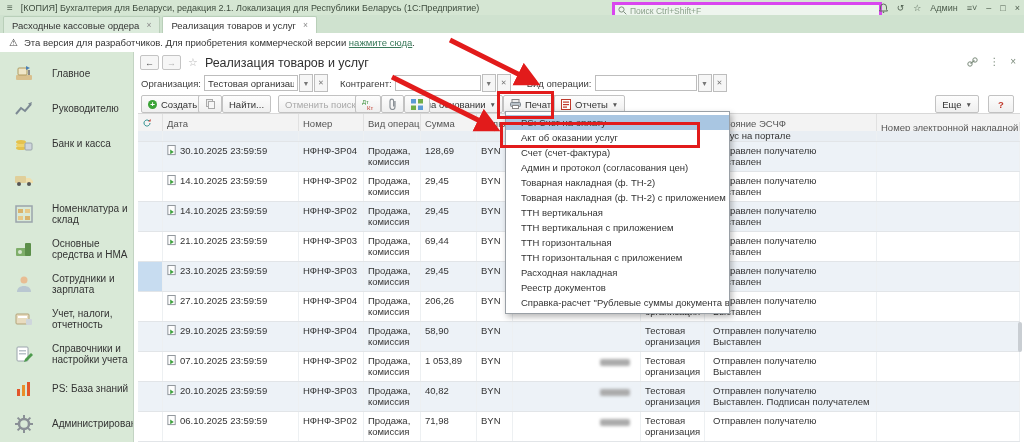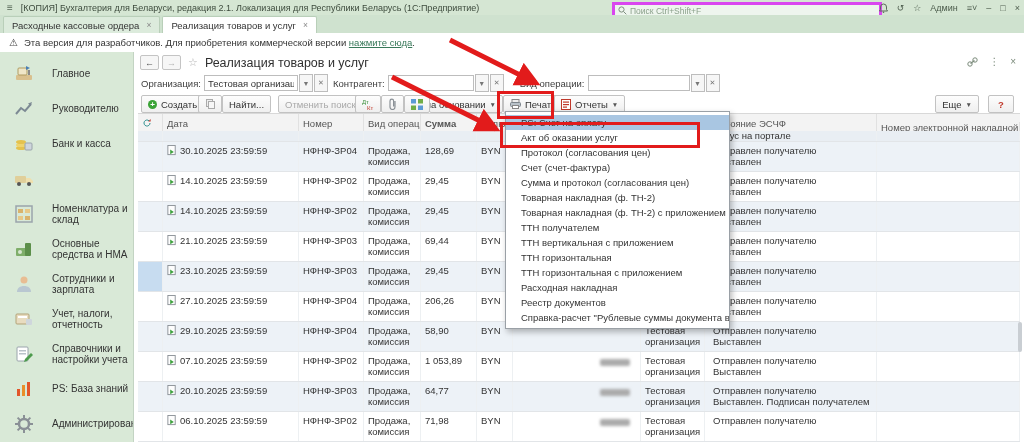--- a/index.html
+++ b/index.html
@@ -248,21 +248,21 @@
       <span>⋮</span>
       <span>×</span>
     </div>
   </div>
 
   <div id="filterrow">
     <span class="flabel">Организация:</span>
     <input class="fld" style="width: 86px;" value="Тестовая организация">
     <span class="mini">▼</span>
     <span class="mini">✕</span>
-    <span class="flabel" style="margin-left:5px">Контрагент:</span>
+    <span class="flabel" style="margin-left:12px">Контрагент:</span>
     <input class="fld" style="width: 78px;" value="">
     <span class="mini">▼</span>
     <span class="mini">✕</span>
     <span class="flabel" style="margin-left:16px">Вид операции:</span>
     <input class="fld" style="width: 94px;" value="">
     <span class="mini">▼</span>
     <span class="mini">✕</span>
   </div>
 
   <div id="toolbar">
@@ -336,21 +336,21 @@
   <div id="thead">
       <div class="th" style="width: 25px; flex: 0 0 25px;">
         <svg width="10" height="10" viewBox="0 0 10 10">
           <path d="M8 5a3 3 0 1 1-1-2.2" fill="none" stroke="#2e8f8f"></path>
           <path d="M8.6 1v2.4H6.2z" fill="#c0392b"></path>
         </svg>
       </div>
       <div class="th" style="width: 136px; flex: 0 0 136px;">Дата</div>
       <div class="th" style="width: 65px; flex: 0 0 65px;">Номер</div>
       <div class="th" style="width: 57px; flex: 0 0 57px;">Вид операции</div>
-      <div class="th" style="width: 56px; flex: 0 0 56px; font-weight: bold;">Сумма</div>
+      <div class="th" style="width: 56px; flex: 0 0 56px;">Сумма</div>
       <div class="th" style="width: 36px; flex: 0 0 36px;">Валюта</div>
       <div class="th" style="width: 128px; flex: 0 0 128px;">Контрагент</div>
       <div class="th" style="width: 64px; flex: 0 0 64px;">Организация</div>
       <div class="th" style="width: 172px; flex: 0 0 172px;">Состояние ЭСЧФ</div>
       <div class="th" style="flex: 1 1 0%; margin-top: 8px;">Номер электронной накладной</div>
     </div>
   <div id="tbody">
       <div class="tr partial">
         <div class="td" style="width: 25px; flex: 0 0 25px; padding-top: 0px; line-height: 10px;"></div>
         <div class="td" style="width: 136px; flex: 0 0 136px; padding-top: 0px; line-height: 10px;"></div>
@@ -537,21 +537,21 @@
         <div class="td" style="width: 25px; flex: 0 0 25px;"></div>
         <div class="td" style="width: 136px; flex: 0 0 136px;"><svg width="10" height="11" viewBox="0 0 10 12" style="vertical-align:-2px;margin-right:3px">
             <rect x="0.5" y="0.5" width="8" height="10" fill="#fdfdfd" stroke="#8a9096"></rect>
             <path d="M3 5l4 2.5L3 10z" fill="#3fa23f"></path>
           </svg>20.10.2025 23:59:59</div>
         <div class="td" style="width: 65px; flex: 0 0 65px;">НФНФ-ЗР03</div>
         <div class="td wrap" style="width: 57px; flex: 0 0 57px;">
           <div>Продажа,</div>
           <div>комиссия</div>
         </div>
-        <div class="td num" style="width: 56px; flex: 0 0 56px;">64,77</div>
+        <div class="td num" style="width: 56px; flex: 0 0 56px;">40,82</div>
         <div class="td" style="width: 36px; flex: 0 0 36px;">BYN</div>
         <div class="td" style="width: 128px; flex: 0 0 128px;">
           <div class="redact"></div>
         </div>
         <div class="td wrap" style="width: 64px; flex: 0 0 64px;">Тестовая организация</div>
         <div class="td" style="width: 172px; flex: 0 0 172px;">
           <div style="padding-left:4px">Отправлен получателю</div>
           <div style="padding-left:4px">Выставлен. Подписан получателем</div>
         </div>
         <div class="td" style="flex: 1 1 0%;"></div>
@@ -577,26 +577,25 @@
           <div style="padding-left:4px">Отправлен получателю</div>
         </div>
         <div class="td" style="flex: 1 1 0%;"></div>
       </div>
     </div>
 </div>
 
 <div id="printmenu">
     <div class="mi hl">PS: Счет на оплату</div>
     <div class="mi">Акт об оказании услуг</div>
-    <div class="mi">Протокол (согласования цен)</div>
     <div class="mi">Счет (счет-фактура)</div>
-    <div class="mi">Сумма и протокол (согласования цен)</div>
+    <div class="mi">Админ и протокол (согласования цен)</div>
     <div class="mi">Товарная накладная (ф. ТН-2)</div>
     <div class="mi">Товарная накладная (ф. ТН-2) с приложением</div>
-    <div class="mi">ТТН получателем</div>
+    <div class="mi">ТТН вертикальная</div>
     <div class="mi">ТТН вертикальная с приложением</div>
     <div class="mi">ТТН горизонтальная</div>
     <div class="mi">ТТН горизонтальная с приложением</div>
     <div class="mi">Расходная накладная</div>
     <div class="mi">Реестр документов</div>
     <div class="mi">Справка-расчет "Рублевые суммы документа в валюте"</div>
   </div>
 
 <div class="redbox" style="left:497px;top:91px;width:51px;height:22px"></div>
 <div class="redbox" style="left:500px;top:122px;width:194px;height:20px"></div>

